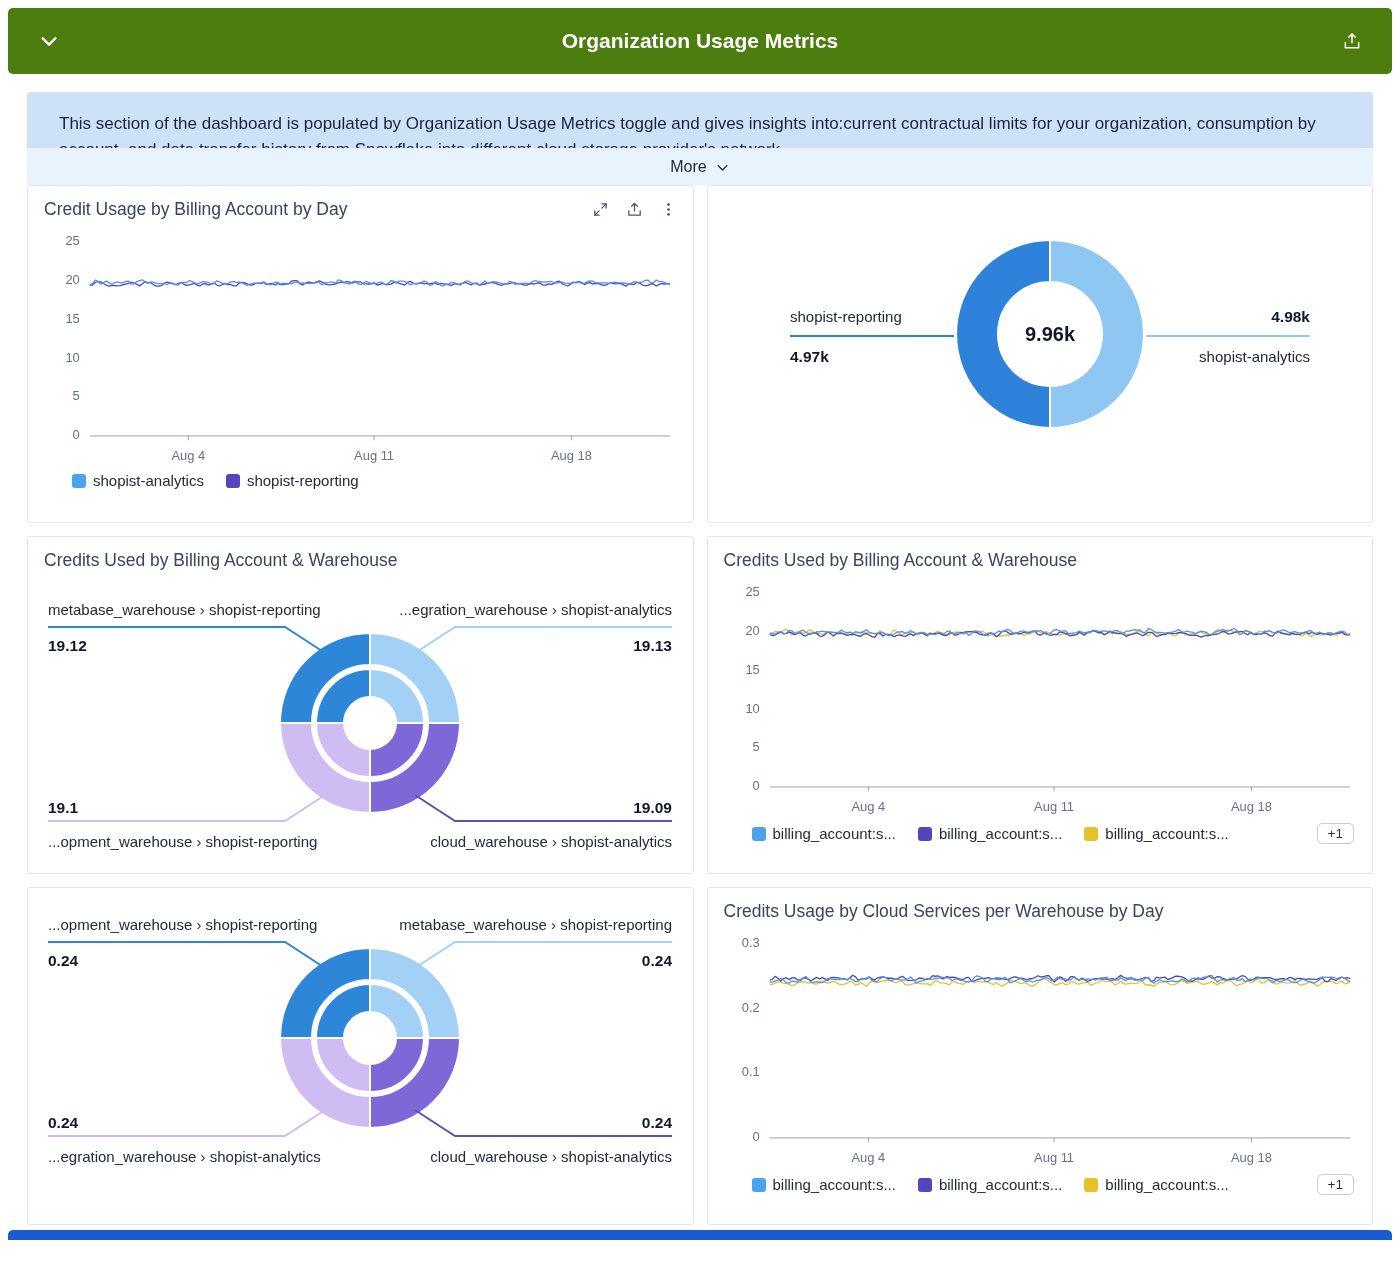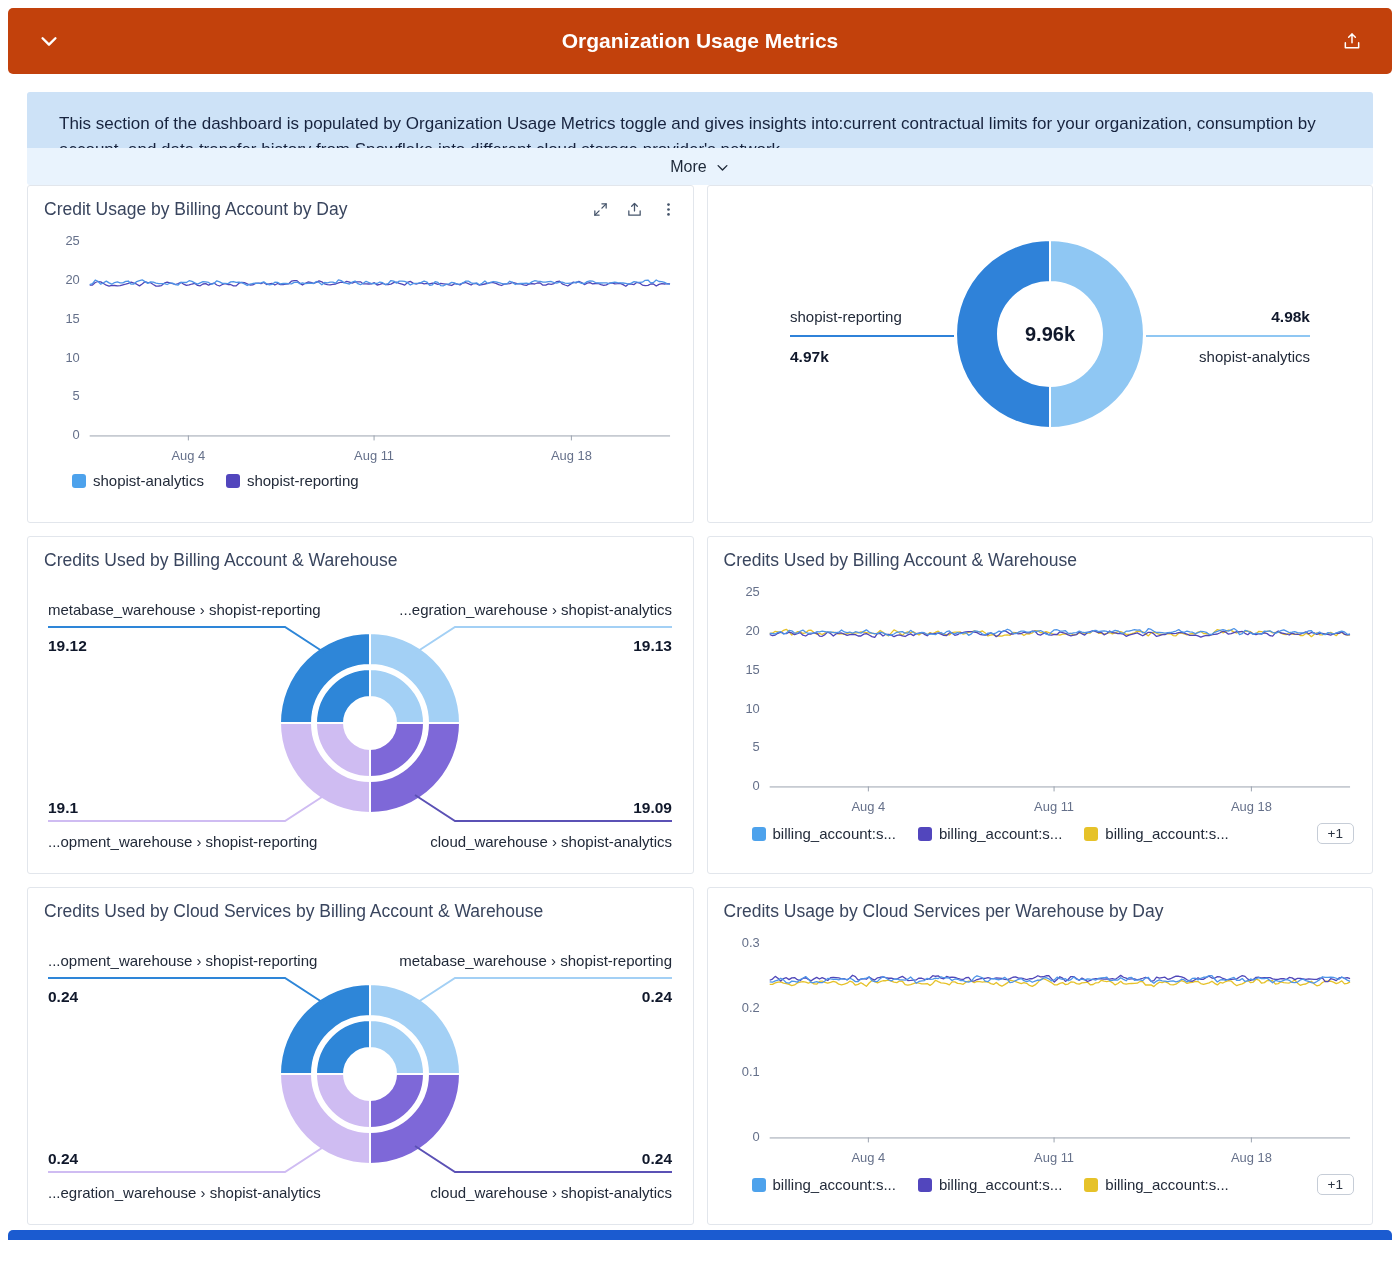--- a/index.html
+++ b/index.html
@@ -1,18 +1,18 @@
 <!DOCTYPE html>
 <html><head>
 <meta charset="utf-8">
 <style>
   *{margin:0;padding:0;box-sizing:border-box;}
   html,body{background:#ffffff;}
   body{width:1400px;height:1263px;overflow:hidden;font-family:"Liberation Sans",sans-serif;}
-  .section-header{position:relative;margin:8px 8px 0;height:66px;background:#c2410c;border-radius:5px;
+  .section-header{position:relative;margin:8px 8px 0;height:66px;background:#4d7c0f;border-radius:5px;
     display:flex;align-items:center;justify-content:space-between;padding:0 26px;color:#fff;}
   .section-title{position:absolute;left:50%;transform:translateX(-50%);font-size:21px;font-weight:bold;white-space:nowrap;}
   .hdr-btn{background:none;border:none;color:#fff;cursor:pointer;display:flex;align-items:center;padding:4px;}
   .content{padding:0 27px;}
   .banner{margin-top:18px;background:#cde2f7;height:56px;overflow:hidden;padding:19px 32px 0;border-radius:3px 3px 0 0;}
   .banner p{font-size:17px;line-height:26px;color:#17233e;}
   .more-bar{background:#e9f3fd;height:37px;display:flex;align-items:center;justify-content:center;gap:8px;
     font-size:16px;color:#1d2838;cursor:pointer;border-radius:0 0 3px 3px;}
   .more-bar svg{margin-top:2px;}
   .grid{display:grid;grid-template-columns:1fr 1fr;gap:13px;}
@@ -208,23 +208,20 @@
             </span>
             <span class="legend-item">
               <span class="swatch" style="background: rgb(230, 194, 41);"></span>
               <span>billing_account:s...</span>
             </span>
             <span class="legend-more">+1</span>
           </div>
       </section>
 
       <section class="panel">
-        <header class="panel-head">
-          <h2 class="panel-title">Credits Used by Cloud Services by Billing Account &amp; Warehouse</h2>
-        </header>
         <svg class="sun-svg" viewBox="0 0 640 292">
             <path d="M240.00 150.00 A90 90 0 0 1 330.00 60.00 L330.00 92.00 A58 58 0 0 0 272.00 150.00 Z" fill="#2e86d8" stroke="#fff" stroke-width="2"></path>
             <path d="M330.00 60.00 A90 90 0 0 1 420.00 150.00 L388.00 150.00 A58 58 0 0 0 330.00 92.00 Z" fill="#a3d0f5" stroke="#fff" stroke-width="2"></path>
             <path d="M420.00 150.00 A90 90 0 0 1 330.00 240.00 L330.00 208.00 A58 58 0 0 0 388.00 150.00 Z" fill="#7e68d8" stroke="#fff" stroke-width="2"></path>
             <path d="M330.00 240.00 A90 90 0 0 1 240.00 150.00 L272.00 150.00 A58 58 0 0 0 330.00 208.00 Z" fill="#cfbcf2" stroke="#fff" stroke-width="2"></path>
             <path d="M276.00 150.00 A54 54 0 0 1 330.00 96.00 L330.00 124.00 A26 26 0 0 0 304.00 150.00 Z" fill="#2e86d8" stroke="#fff" stroke-width="2"></path>
             <path d="M330.00 96.00 A54 54 0 0 1 384.00 150.00 L356.00 150.00 A26 26 0 0 0 330.00 124.00 Z" fill="#a3d0f5" stroke="#fff" stroke-width="2"></path>
             <path d="M384.00 150.00 A54 54 0 0 1 330.00 204.00 L330.00 176.00 A26 26 0 0 0 356.00 150.00 Z" fill="#7e68d8" stroke="#fff" stroke-width="2"></path>
             <path d="M330.00 204.00 A54 54 0 0 1 276.00 150.00 L304.00 150.00 A26 26 0 0 0 330.00 176.00 Z" fill="#cfbcf2" stroke="#fff" stroke-width="2"></path>
             <polyline points="8,54 245,54 285,80" fill="none" stroke="#2e86d8" stroke-width="2"></polyline>

